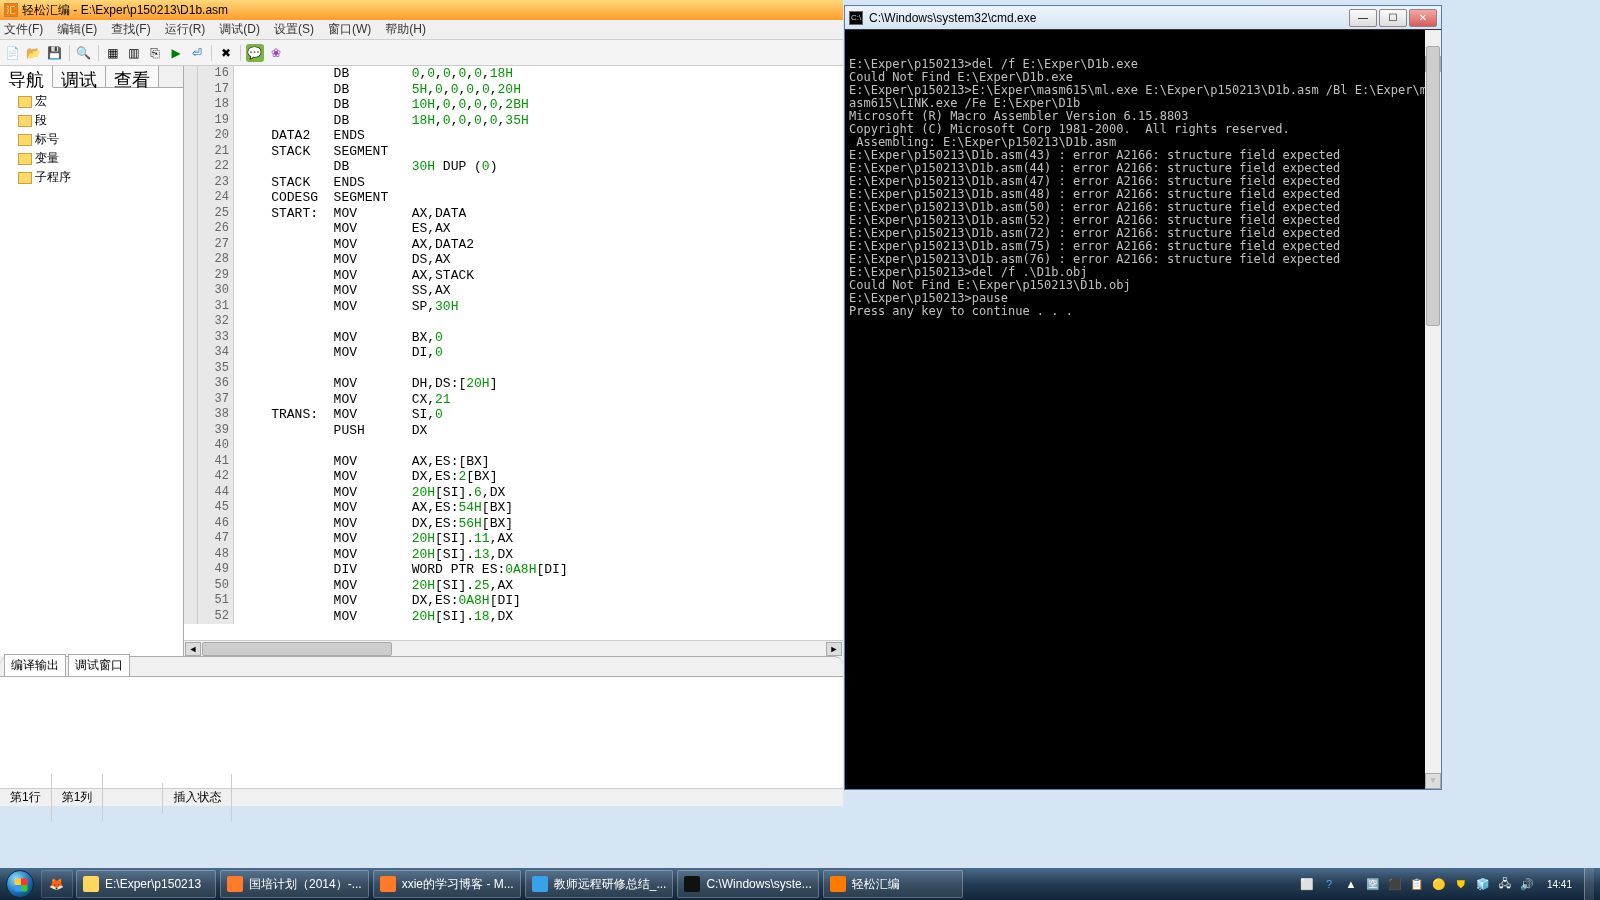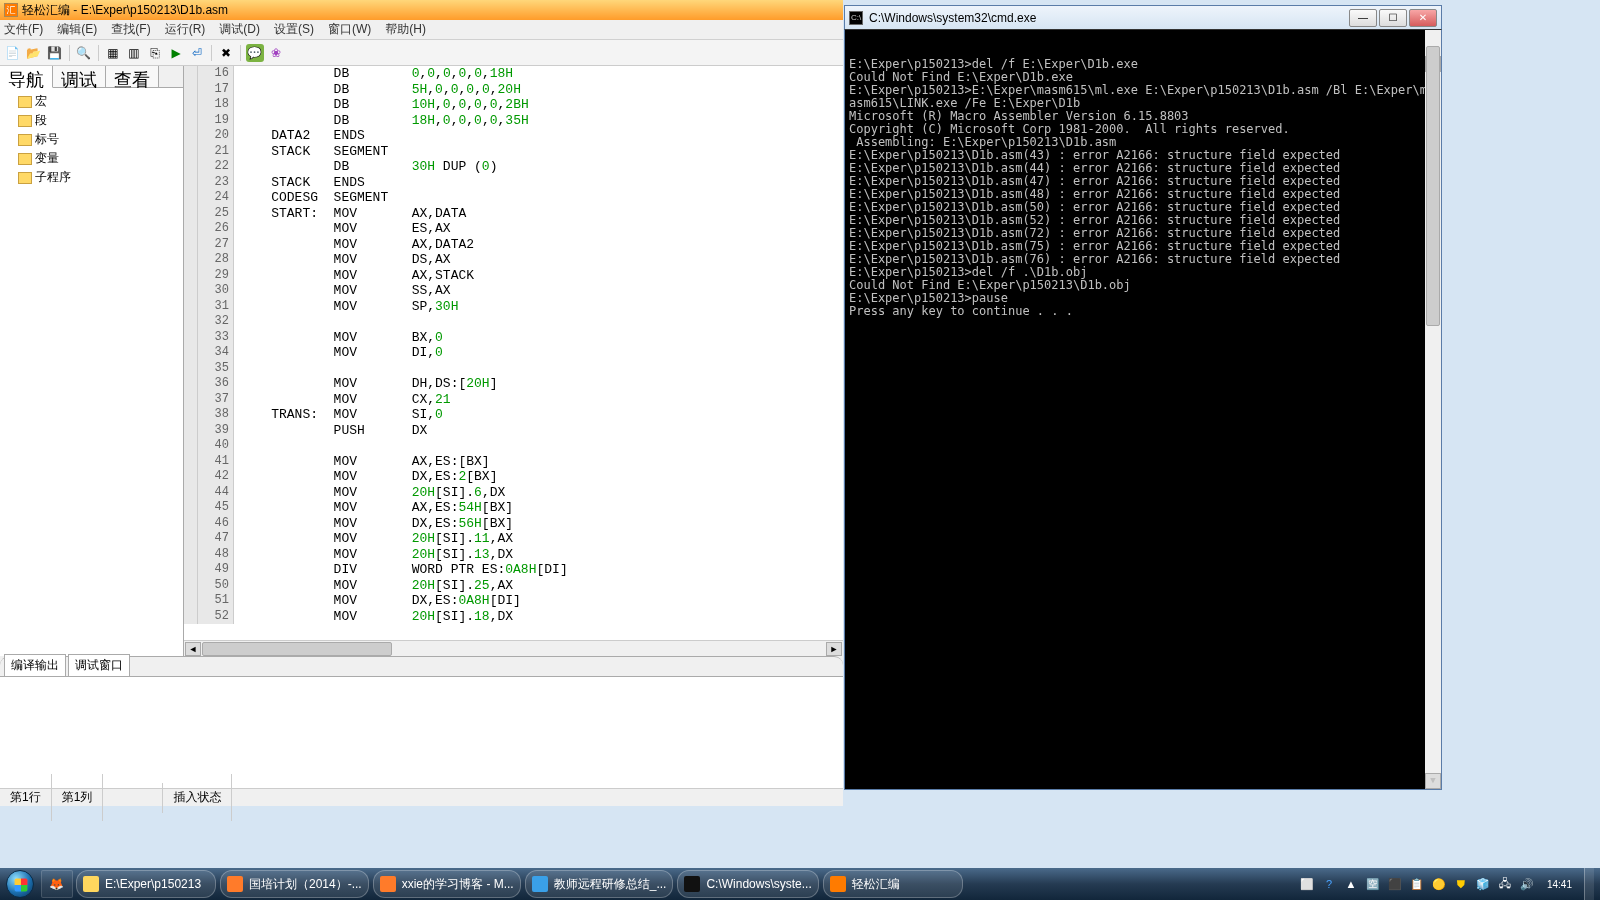--- a/index.html
+++ b/index.html
@@ -55,21 +55,21 @@
 .cmd-vscroll .arr { height: 16px; background: #ddd; border: 1px solid #aaa; text-align: center; font-size: 9px; }
 .cmd-vscroll .track { position: absolute; top: 16px; bottom: 16px; left: 0; right: 0; }
 .cmd-vscroll .thumb { position: absolute; top: 0; left: 1px; right: 1px; height: 280px; background: #cdcdcd; border: 1px solid #aaa; border-radius: 2px; }
 
 
 .taskbar { position: absolute; left: 0; bottom: 0; width: 100%; height: 32px; background: linear-gradient(#4a6a8a, #253b52 50%, #11263a); display: flex; align-items: center; color: #fff; font-size: 12px; }
 .start { width: 40px; height: 32px; display: flex; align-items: center; justify-content: center; }
 .start-orb { width: 28px; height: 28px; border-radius: 50%; background: radial-gradient(circle at 35% 30%, #8fe0ff, #1b6fb0 55%, #0b3052); border: 1px solid #0a2a45; position: relative; }
 .start-orb::after { content:""; position:absolute; left:6px; top:6px; width:16px; height:16px; background: conic-gradient(#f33 0 25%, #3c3 0 50%, #39f 0 75%, #fc3 0); border-radius:2px; transform: scale(0.8); }
 .pin { width: 32px; height: 28px; margin: 0 1px; border: 1px solid rgba(255,255,255,0.15); background: rgba(255,255,255,0.06); display: flex; align-items: center; justify-content: center; border-radius: 2px; }
-.task { height: 28px; min-width: 140px; max-width: 150px; margin: 0 2px; border: 1px solid rgba(255,255,255,0.25); background: rgba(255,255,255,0.1); display: flex; align-items: center; padding: 0 6px; gap: 6px; border-radius: 12px; overflow: hidden; white-space: nowrap; }
+.task { height: 28px; min-width: 140px; max-width: 150px; margin: 0 2px; border: 1px solid rgba(255,255,255,0.25); background: rgba(255,255,255,0.1); display: flex; align-items: center; padding: 0 6px; gap: 6px; border-radius: 2px; overflow: hidden; white-space: nowrap; }
 .task .ti { width: 16px; height: 16px; display:inline-flex; align-items:center; justify-content:center; border-radius:2px;}
 .tray { margin-left: auto; display: flex; align-items: center; gap: 6px; padding: 0 6px; }
 .tray .ic { width: 16px; height: 16px; border-radius: 2px; display:inline-flex; align-items:center; justify-content:center; font-size:11px;}
 .clock { font-size: 10px; padding: 0 6px; }
 .showdesk { width: 10px; height: 32px; border-left: 1px solid rgba(255,255,255,0.3); background: rgba(255,255,255,0.1); }
 </style>
 </head>
 <body>
 
 <div class="editor-win">

